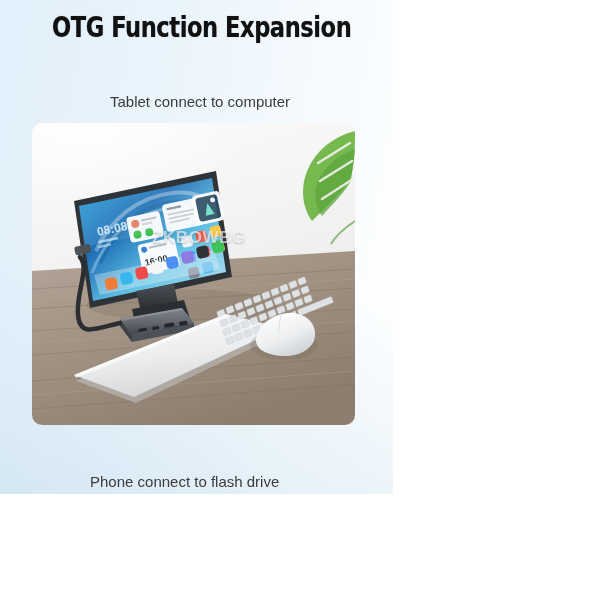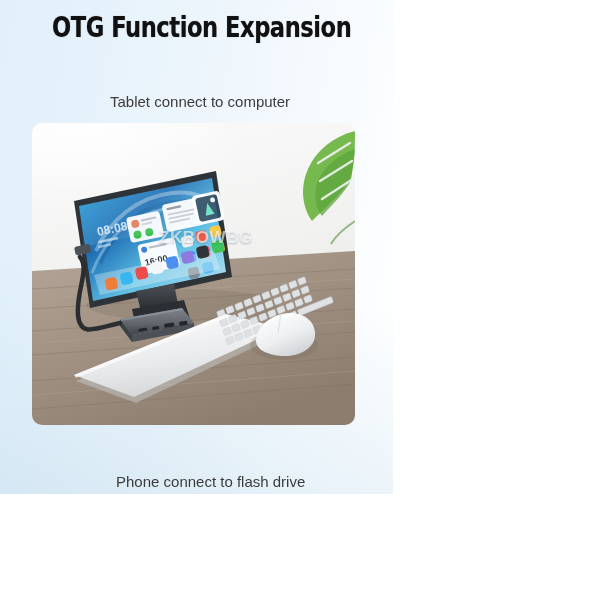--- a/index.html
+++ b/index.html
@@ -72,21 +72,21 @@
 
   
   .caption {
     position: absolute;
     font-family: "Liberation Sans", sans-serif;
     font-size: 15px;
     color: #3c3c3c;
     white-space: nowrap;
   }
   #caption-top { left: 110px; top: 93px; }
-  #caption-bottom { left: 116px; top: 473px; }
+  #caption-bottom { left: 90px; top: 473px; }
 
   
   #product-photo {
     position: absolute;
     left: 32px;
     top: 123px;
     width: 323px;
     height: 302px;
     border-radius: 10px;
     overflow: hidden;
@@ -100,21 +100,20 @@
     left: 152px;
     top: 228px;
     font-family: "Liberation Sans", sans-serif;
     font-size: 17px;
     font-weight: bold;
     letter-spacing: 0.6px;
     color: rgba(255,255,255,0.62);
     text-shadow: 0 1px 2px rgba(60,70,80,0.30);
     pointer-events: none;
     white-space: nowrap;
-    margin-left: 7px;
   }
 </style>
 </head>
 <body>
 
 <div id="promo-panel"></div>
 <div id="promo-panel-shade"></div>
 <div id="promo-panel-wide"></div>
 
 <div id="headline">OTG Function Expansion</div>

